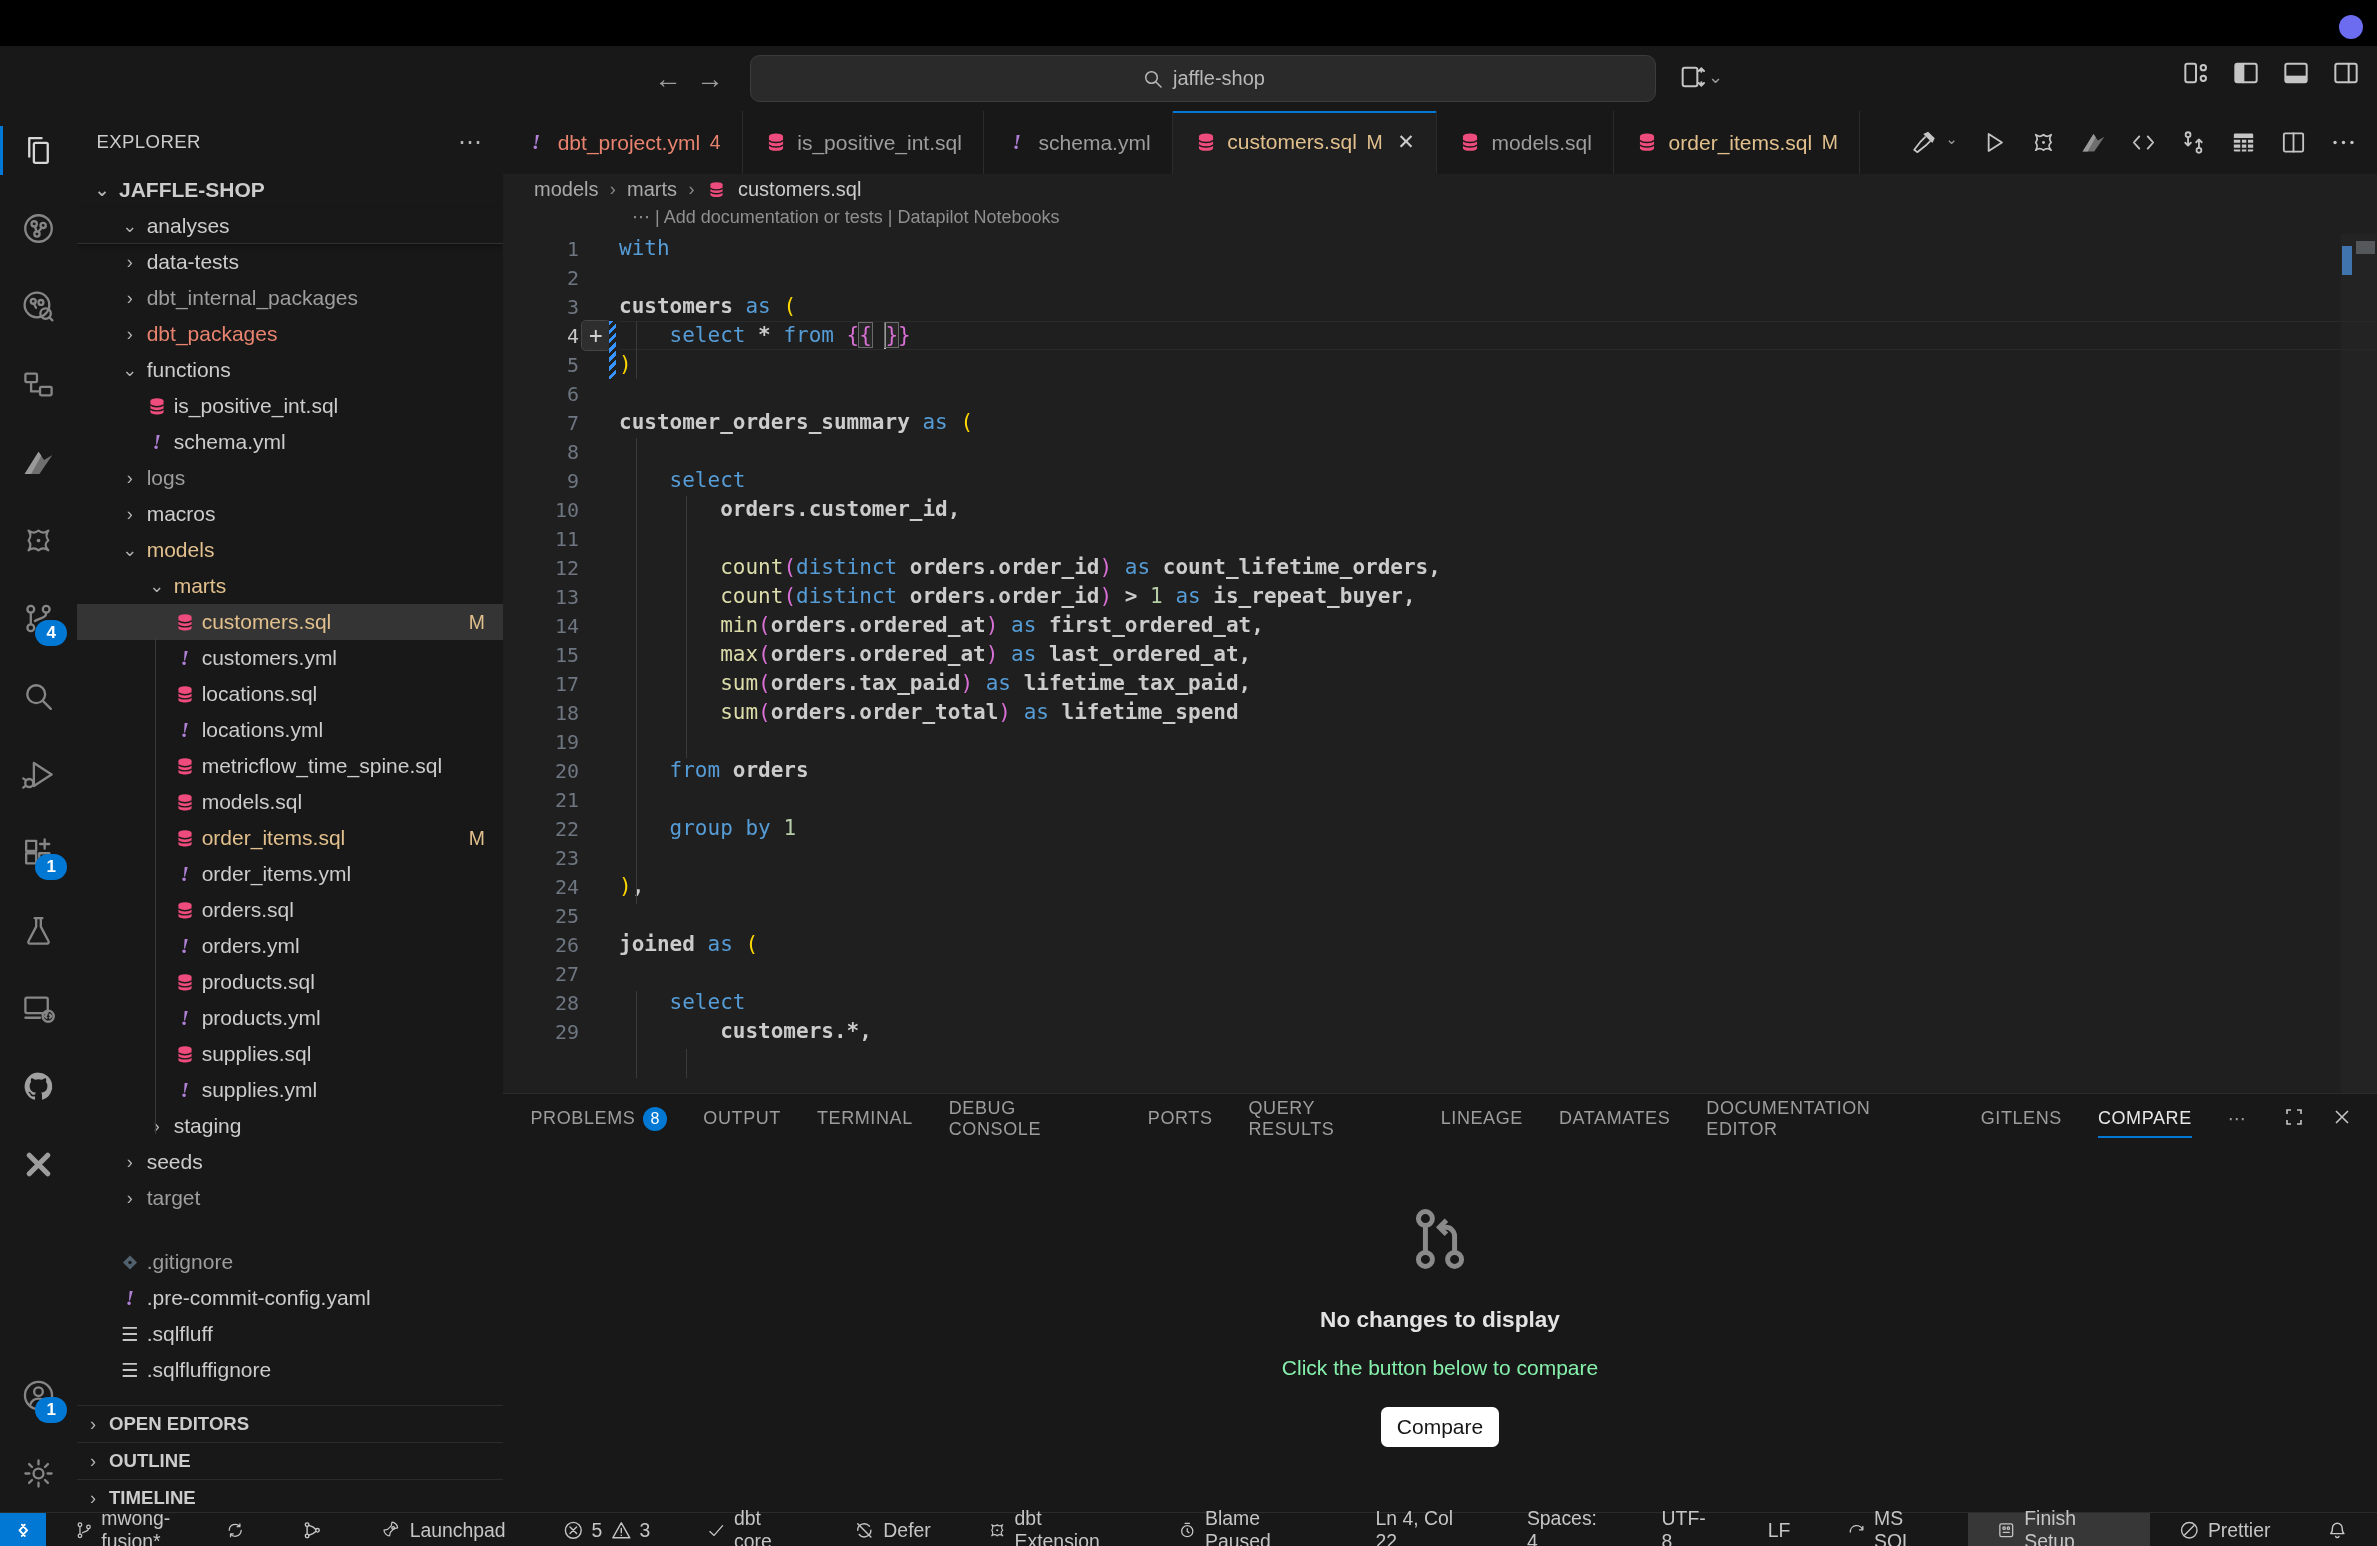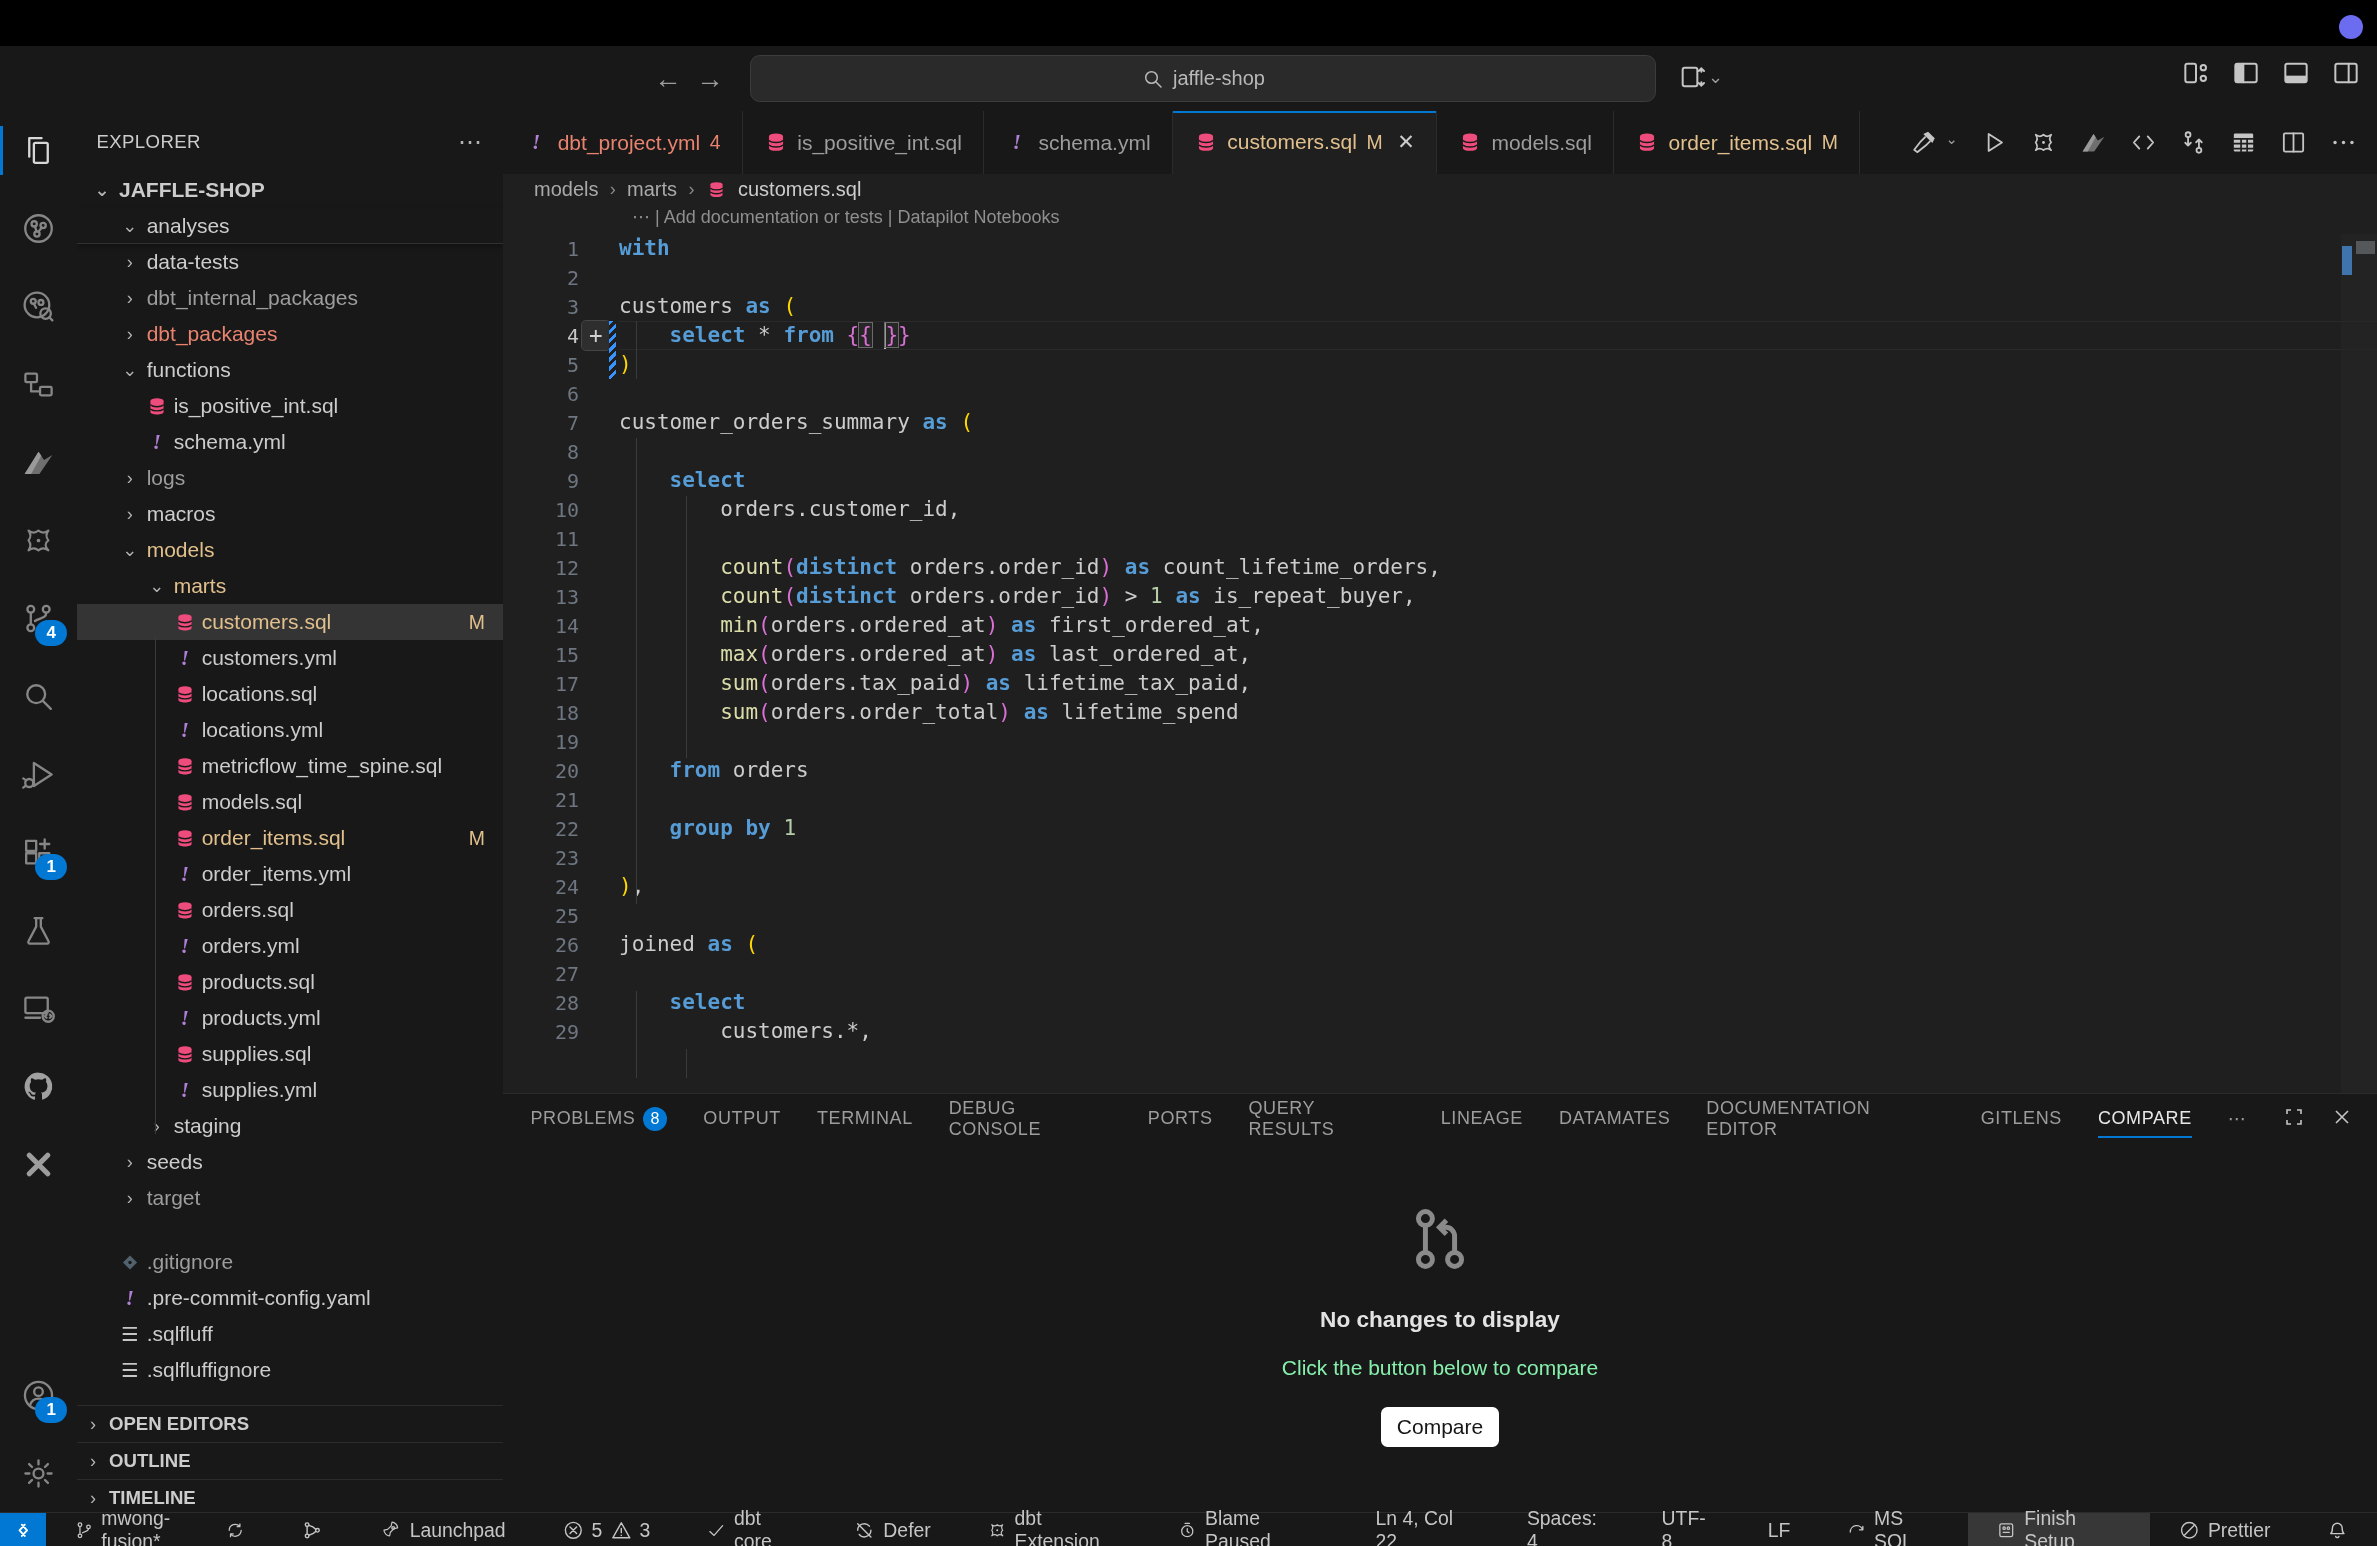--- a/index.html
+++ b/index.html
@@ -56,21 +56,21 @@
   .ea-ic{width:29px;height:29px;display:flex;align-items:center;justify-content:center;}
   #breadcrumb{position:absolute;left:0;top:63px;width:100%;height:31px;display:flex;align-items:center;padding-left:31px;box-sizing:border-box;font-size:20px;color:#a9a9a9;gap:11.3px;background:#1f1f1f;}
   .bc-sep{color:#8a8a8a;font-size:18px;}
   #codelens{position:absolute;left:129px;top:95px;font-size:18px;color:#8f8f8f;}
   #code{position:absolute;left:0;top:123px;width:100%;height:860px;font-family:"DejaVu Sans Mono","Liberation Mono",monospace;font-size:21px;}
   .cl{height:29px;display:flex;align-items:center;}
   .gut{width:116px;flex:none;text-align:right;padding-right:40px;box-sizing:border-box;color:#6e7681;font-size:20px;}
   .cl.cur .gut{color:#c6c6c6;}
   .ctext{white-space:pre;flex:1;height:29px;line-height:29px;position:relative;}
   .cl.cur .ctext{box-shadow:inset 0 0.8px 0 #ffffff12, inset 0 -0.8px 0 #ffffff12;}
-  .tok-kw{color:#569cd6;font-weight:bold;} .tok-fn{color:#dcdcaa;} .tok-id{color:#cccccc;}
+  .tok-kw{color:#569cd6;} .tok-fn{color:#dcdcaa;} .tok-id{color:#cccccc;font-weight:bold;}
   .tok-num{color:#b5cea8;} .tok-b1{color:#ffd700;} .tok-b2{color:#da70d6;}
   .tok-match{outline:0.8px solid #6a6a6a;background:#3a3a3a55;}
   .cursor-caret{display:inline-block;width:2.4px;height:26px;background:#c8c8c8;vertical-align:middle;margin:0 -0.8px;}
   #plus-btn{left:78px;top:86px;width:27.5px;height:29px;background:#2e2e2e;border:0.8px solid #454545;border-radius:4.9px;color:#d0d0d0;font-size:22.6px;display:flex;align-items:center;justify-content:center;line-height:1;}
   #mod-bar{left:106px;top:87px;width:7.3px;height:58px;background:repeating-linear-gradient(135deg,#3794ff 0 3.2px,#1f1f1f 3.2px 6.5px);}
   .ind-guide{position:absolute;width:0.8px;background:#3a3a3a;}
   #minimap{right:0;top:0;width:36px;height:100%;background:#26262699;}
   #mm-blue{right:25px;top:12px;width:9.7px;height:29px;background:#3f74ad;}
   #mm-thumb{right:1.6px;top:6.5px;width:19.4px;height:13px;background:#55585a;}
   

